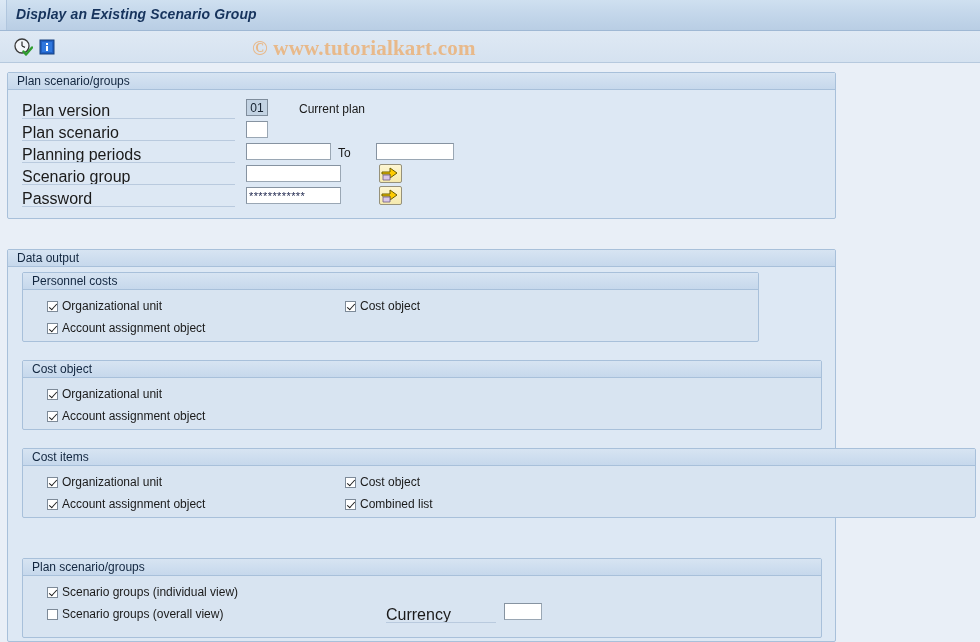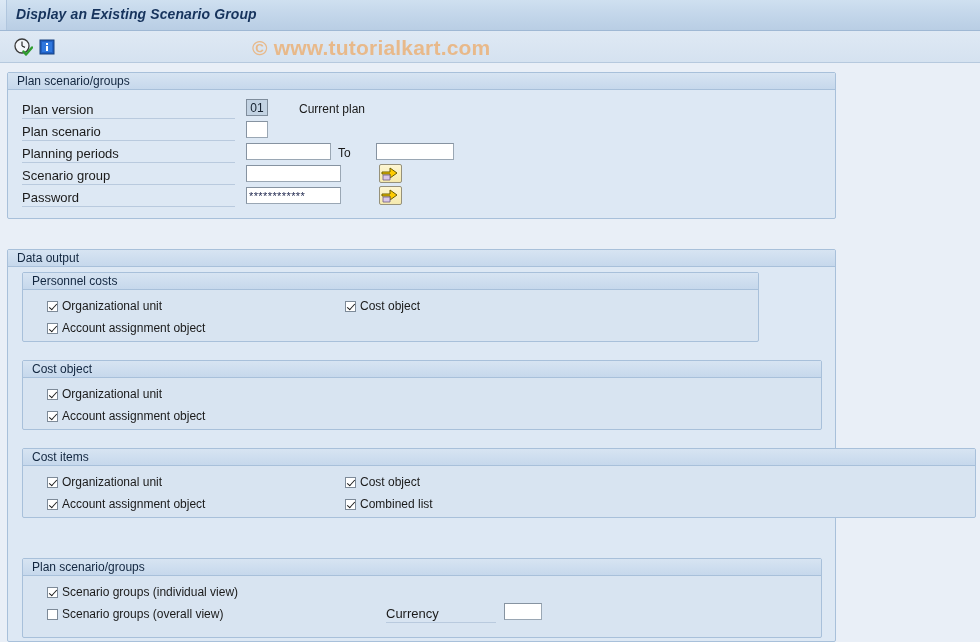--- a/index.html
+++ b/index.html
@@ -59,21 +59,21 @@
     width: 20px; height: 20px;
     cursor: pointer;
   }
   .tb-icon.execute { left: 13px; }
   .tb-icon.info    { left: 37px; }
 
   
   .watermark {
     position: absolute;
     left: 252px; top: 36px;
-    font-family: Liberation Sans, sans-serif;
+    font-family: Liberation Serif, serif;
     font-size: 21px;
     font-weight: bold;
     color: #e8b98a;
     white-space: nowrap;
     pointer-events: none;
     letter-spacing: 0.2px;
     text-align: right;
   }
 
   
@@ -97,21 +97,21 @@
     line-height: 16px;
     white-space: nowrap;
     overflow: hidden;
   }
   .group.outer { background: #dde8f4; }
   .group.inner { background: #d8e4f1; }
 
   
   .frow-label {
     position: absolute;
-    font-size: 13px;
+    font-size: 16px;
     color: #1a1a1a;
     white-space: nowrap;
   }
   .frow-underline {
     position: absolute;
     height: 1px;
     background: #b9cade;
   }
 
   .fld {

